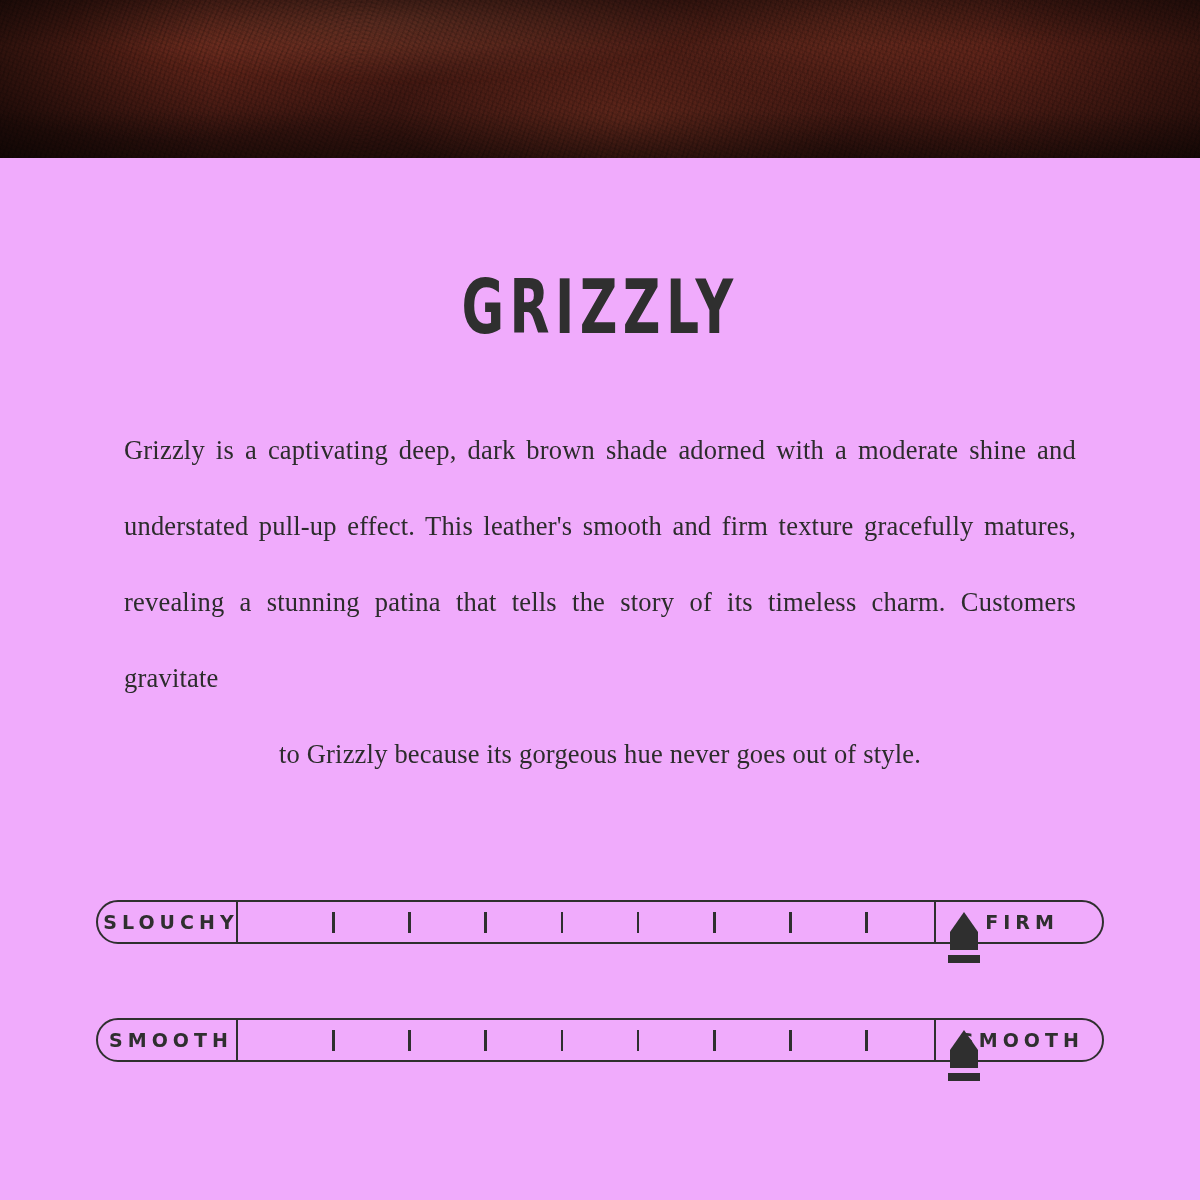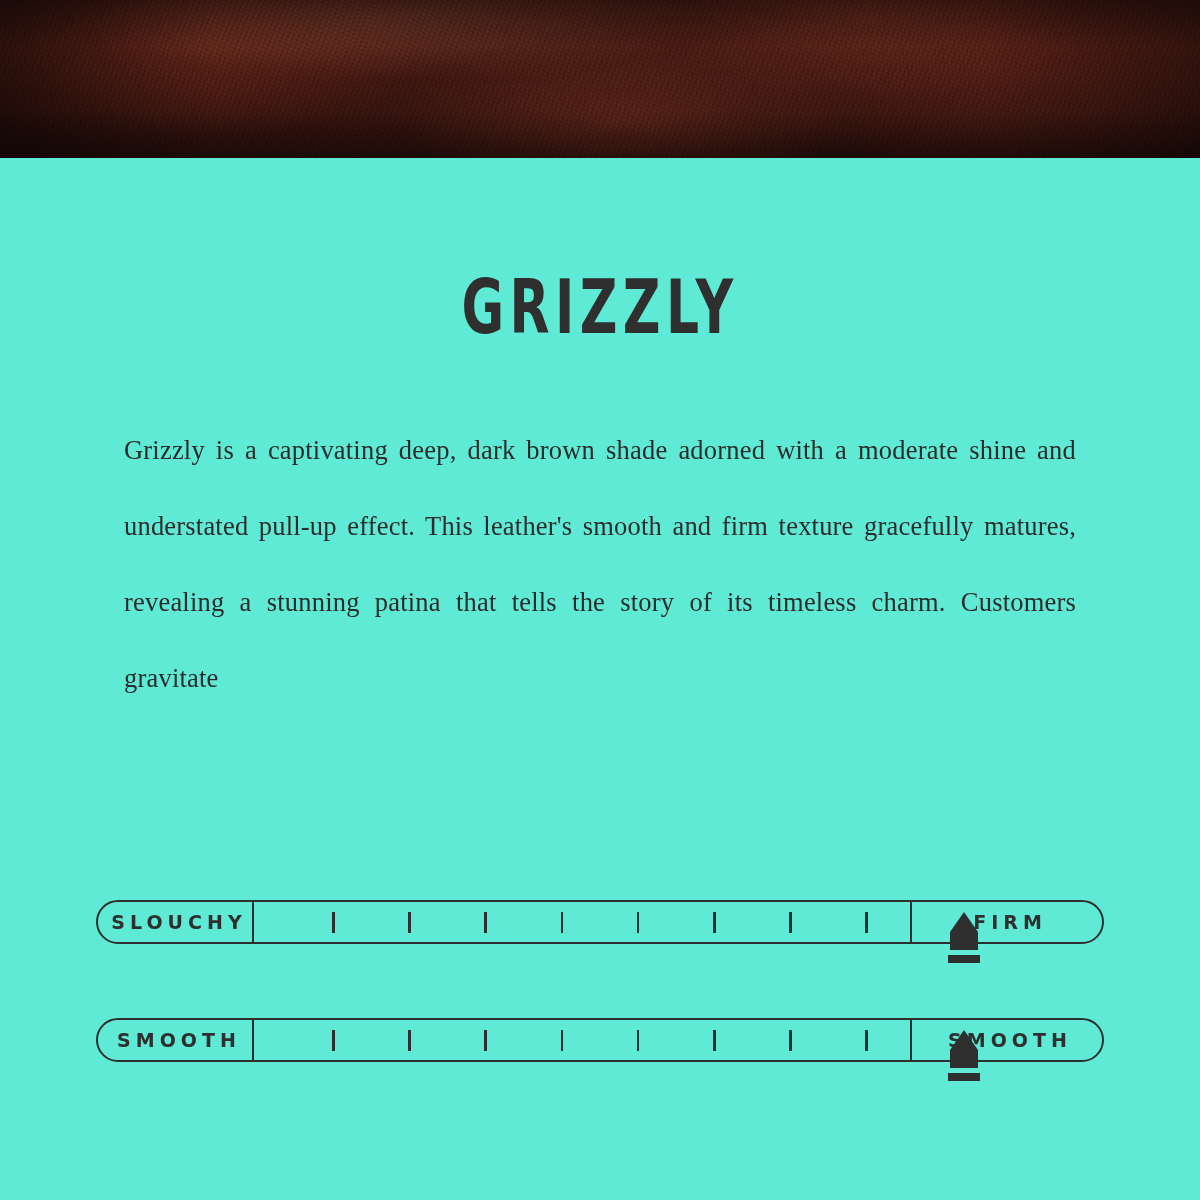--- a/index.html
+++ b/index.html
@@ -11,21 +11,21 @@
     height: 1200px;
     background: #e4e4e4;
     font-family: "Liberation Sans", sans-serif;
     overflow: hidden;
   }
 
   .page {
     position: relative;
     width: 1200px;
     height: 1200px;
-    background: #5eead4;
+    background: #f0abfc;
   }
 
   
   .swatch {
     position: relative;
     width: 1200px;
     height: 158px;
     overflow: hidden;
     background:
       radial-gradient(ellipse 420px 150px at 14% 30%, rgba(120,45,30,0.55) 0%, rgba(80,28,20,0.0) 62%),
@@ -126,27 +126,27 @@
     justify-content: center;
     font-family: "DejaVu Sans", sans-serif;
     font-size: 19px;
     font-weight: 700;
     letter-spacing: 5px;
     color: #2f2f2f;
     box-sizing: border-box;
   }
   .cap-left {
     left: 0;
-    width: 156px;
+    width: 140px;
     border-right: 2.5px solid #2f2f2f;
     padding-left: 8px;
   }
   .cap-right {
     right: 0;
-    width: 192px;
+    width: 168px;
     border-left: 2.5px solid #2f2f2f;
     padding-left: 6px;
   }
   .ticks {
     position: absolute;
     left: 168px;
     right: 168px;
     top: 0;
     height: 100%;
     display: flex;
@@ -180,20 +180,21 @@
     <div class="shine"></div>
     <div class="grain"></div>
     <div class="vignette"></div>
     <span class="hidden-sr">leather-swatch-grizzly</span>
   </div>
 
   <h1 class="title">GRIZZLY</h1>
 
   <div class="description">
     <span>Grizzly is a captivating deep, dark brown shade adorned with a moderate shine and understated pull-up effect. This leather's smooth and firm texture gracefully matures, revealing a stunning patina that tells the story of its timeless charm. Customers gravitate</span>
+    <span class="last-line">to Grizzly because its gorgeous hue never goes out of style.</span>
   </div>
 
   <div class="sliders">
 
     <div class="slider-row">
       <div class="slider-track">
         <div class="cap-label cap-left">SLOUCHY</div>
         <div class="ticks">
           <span class="tick"></span>
           <span class="tick"></span>

